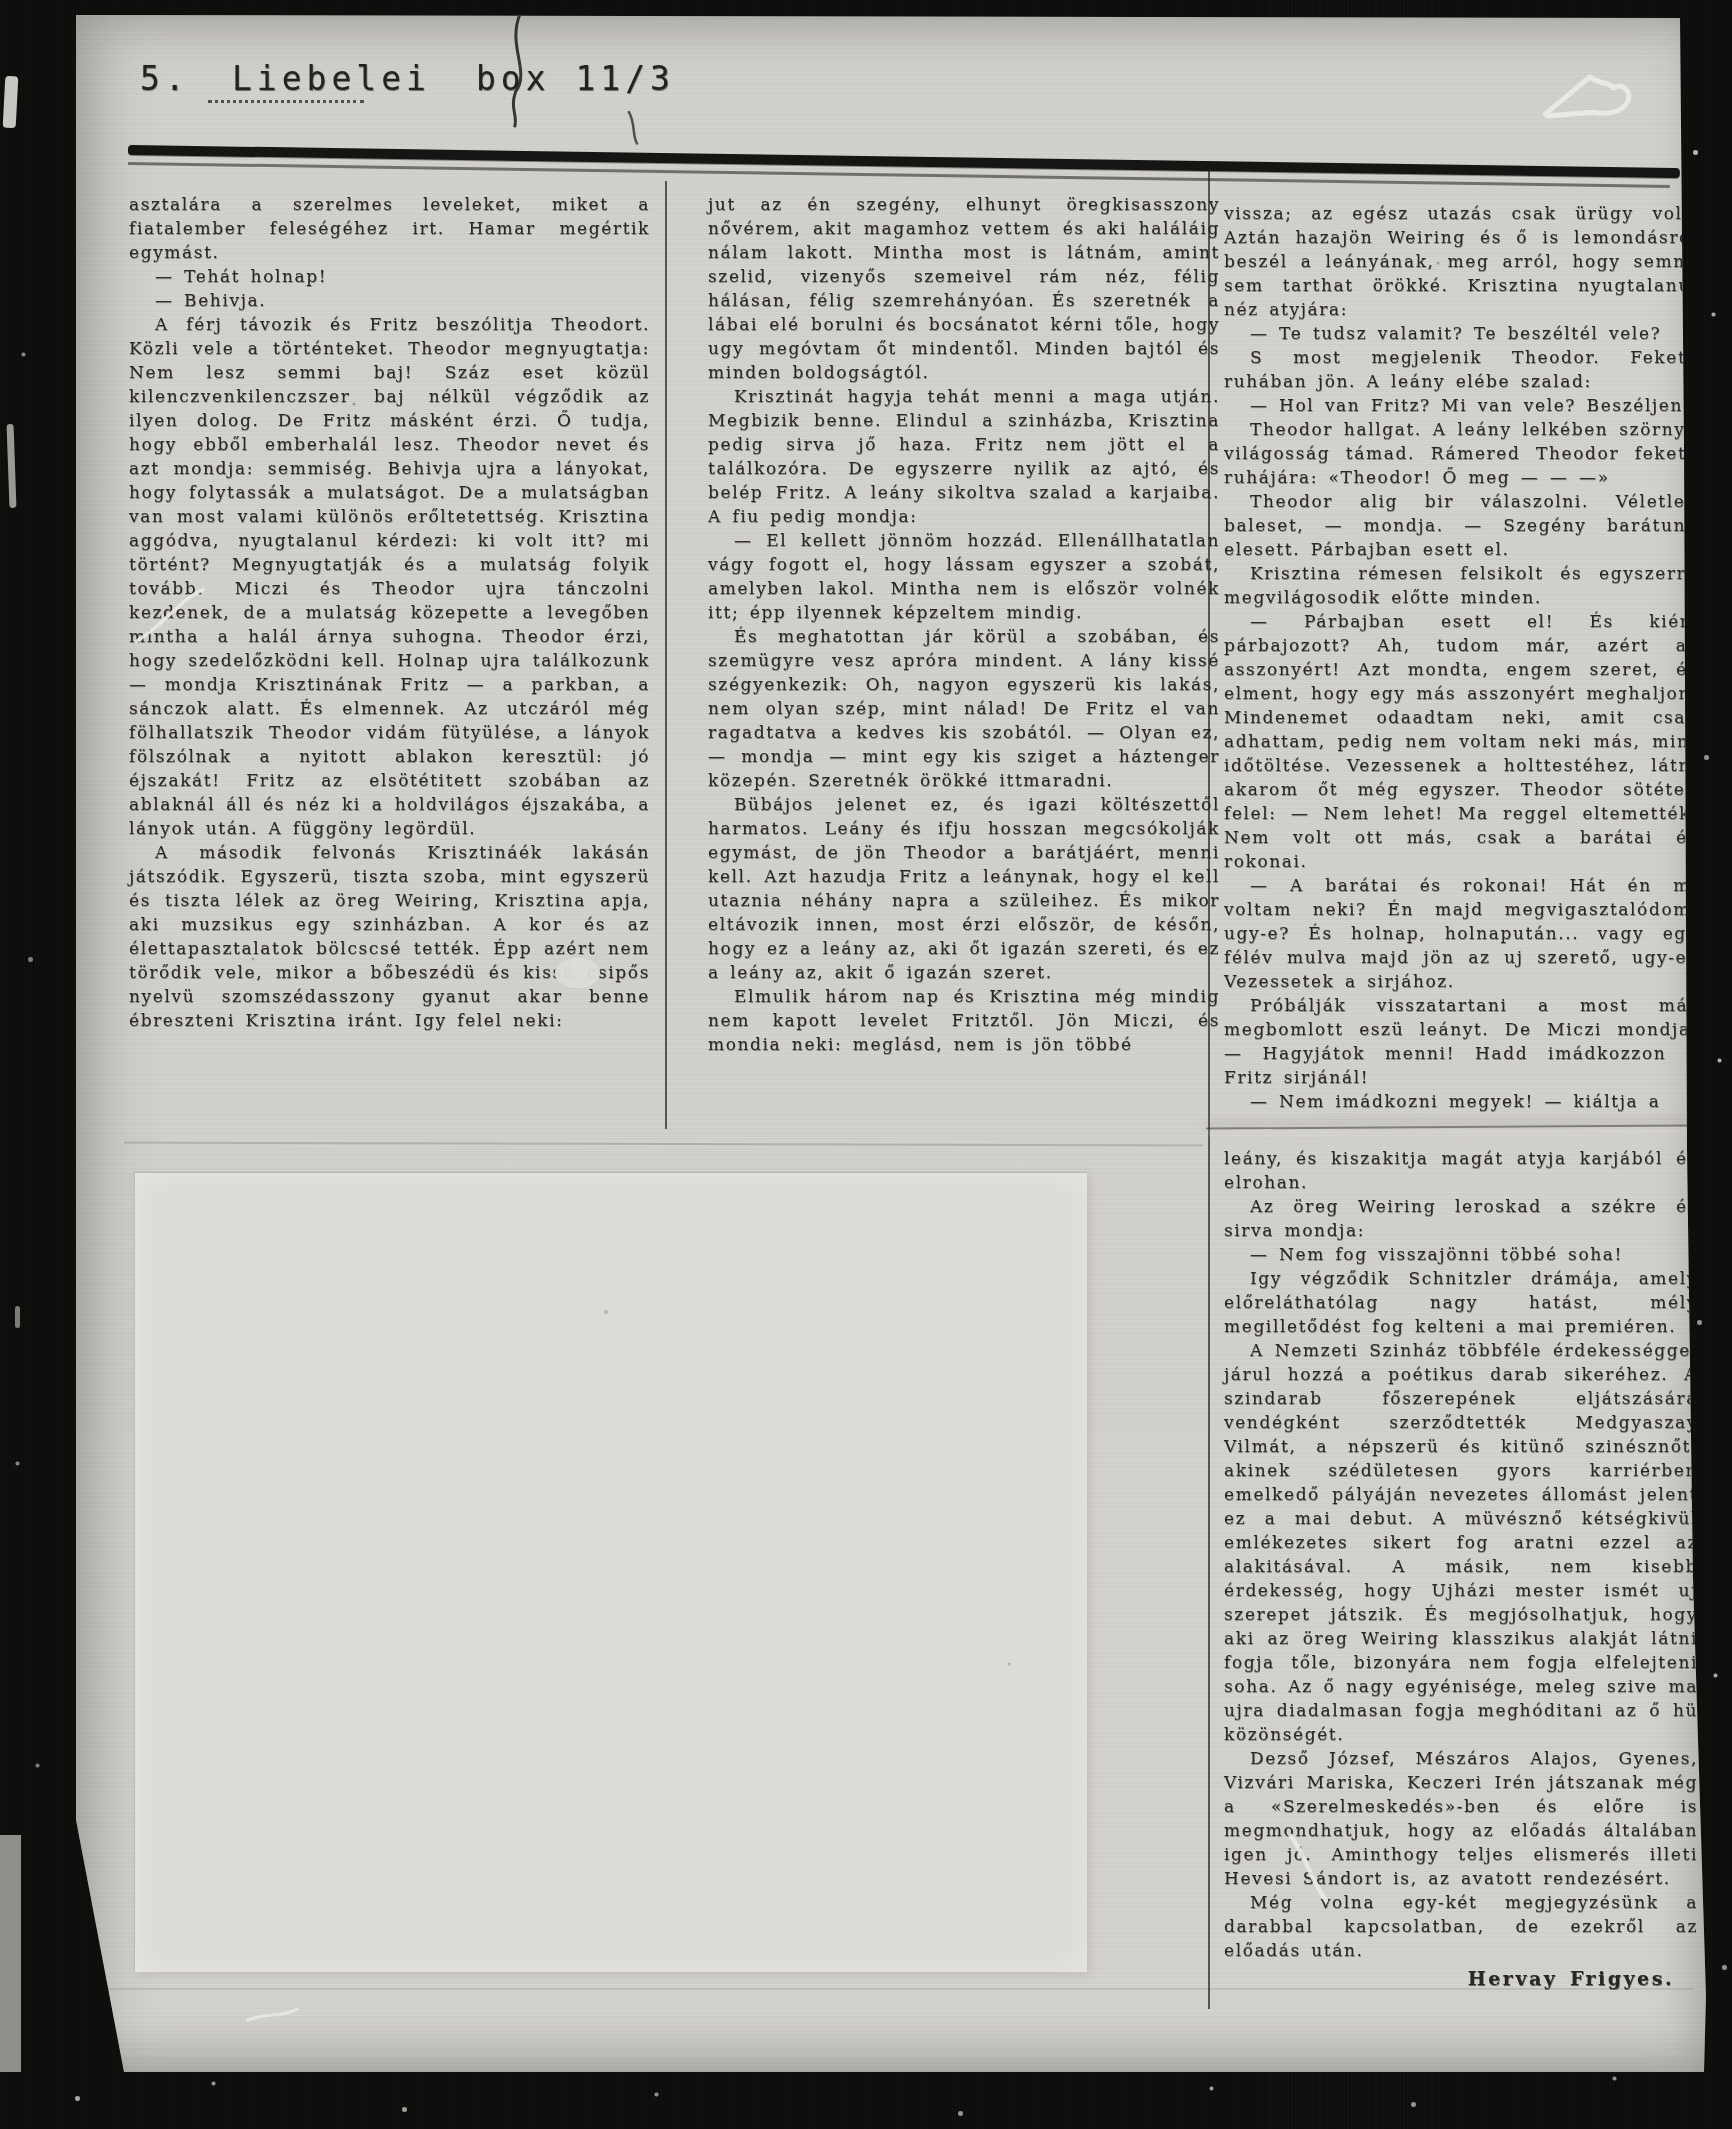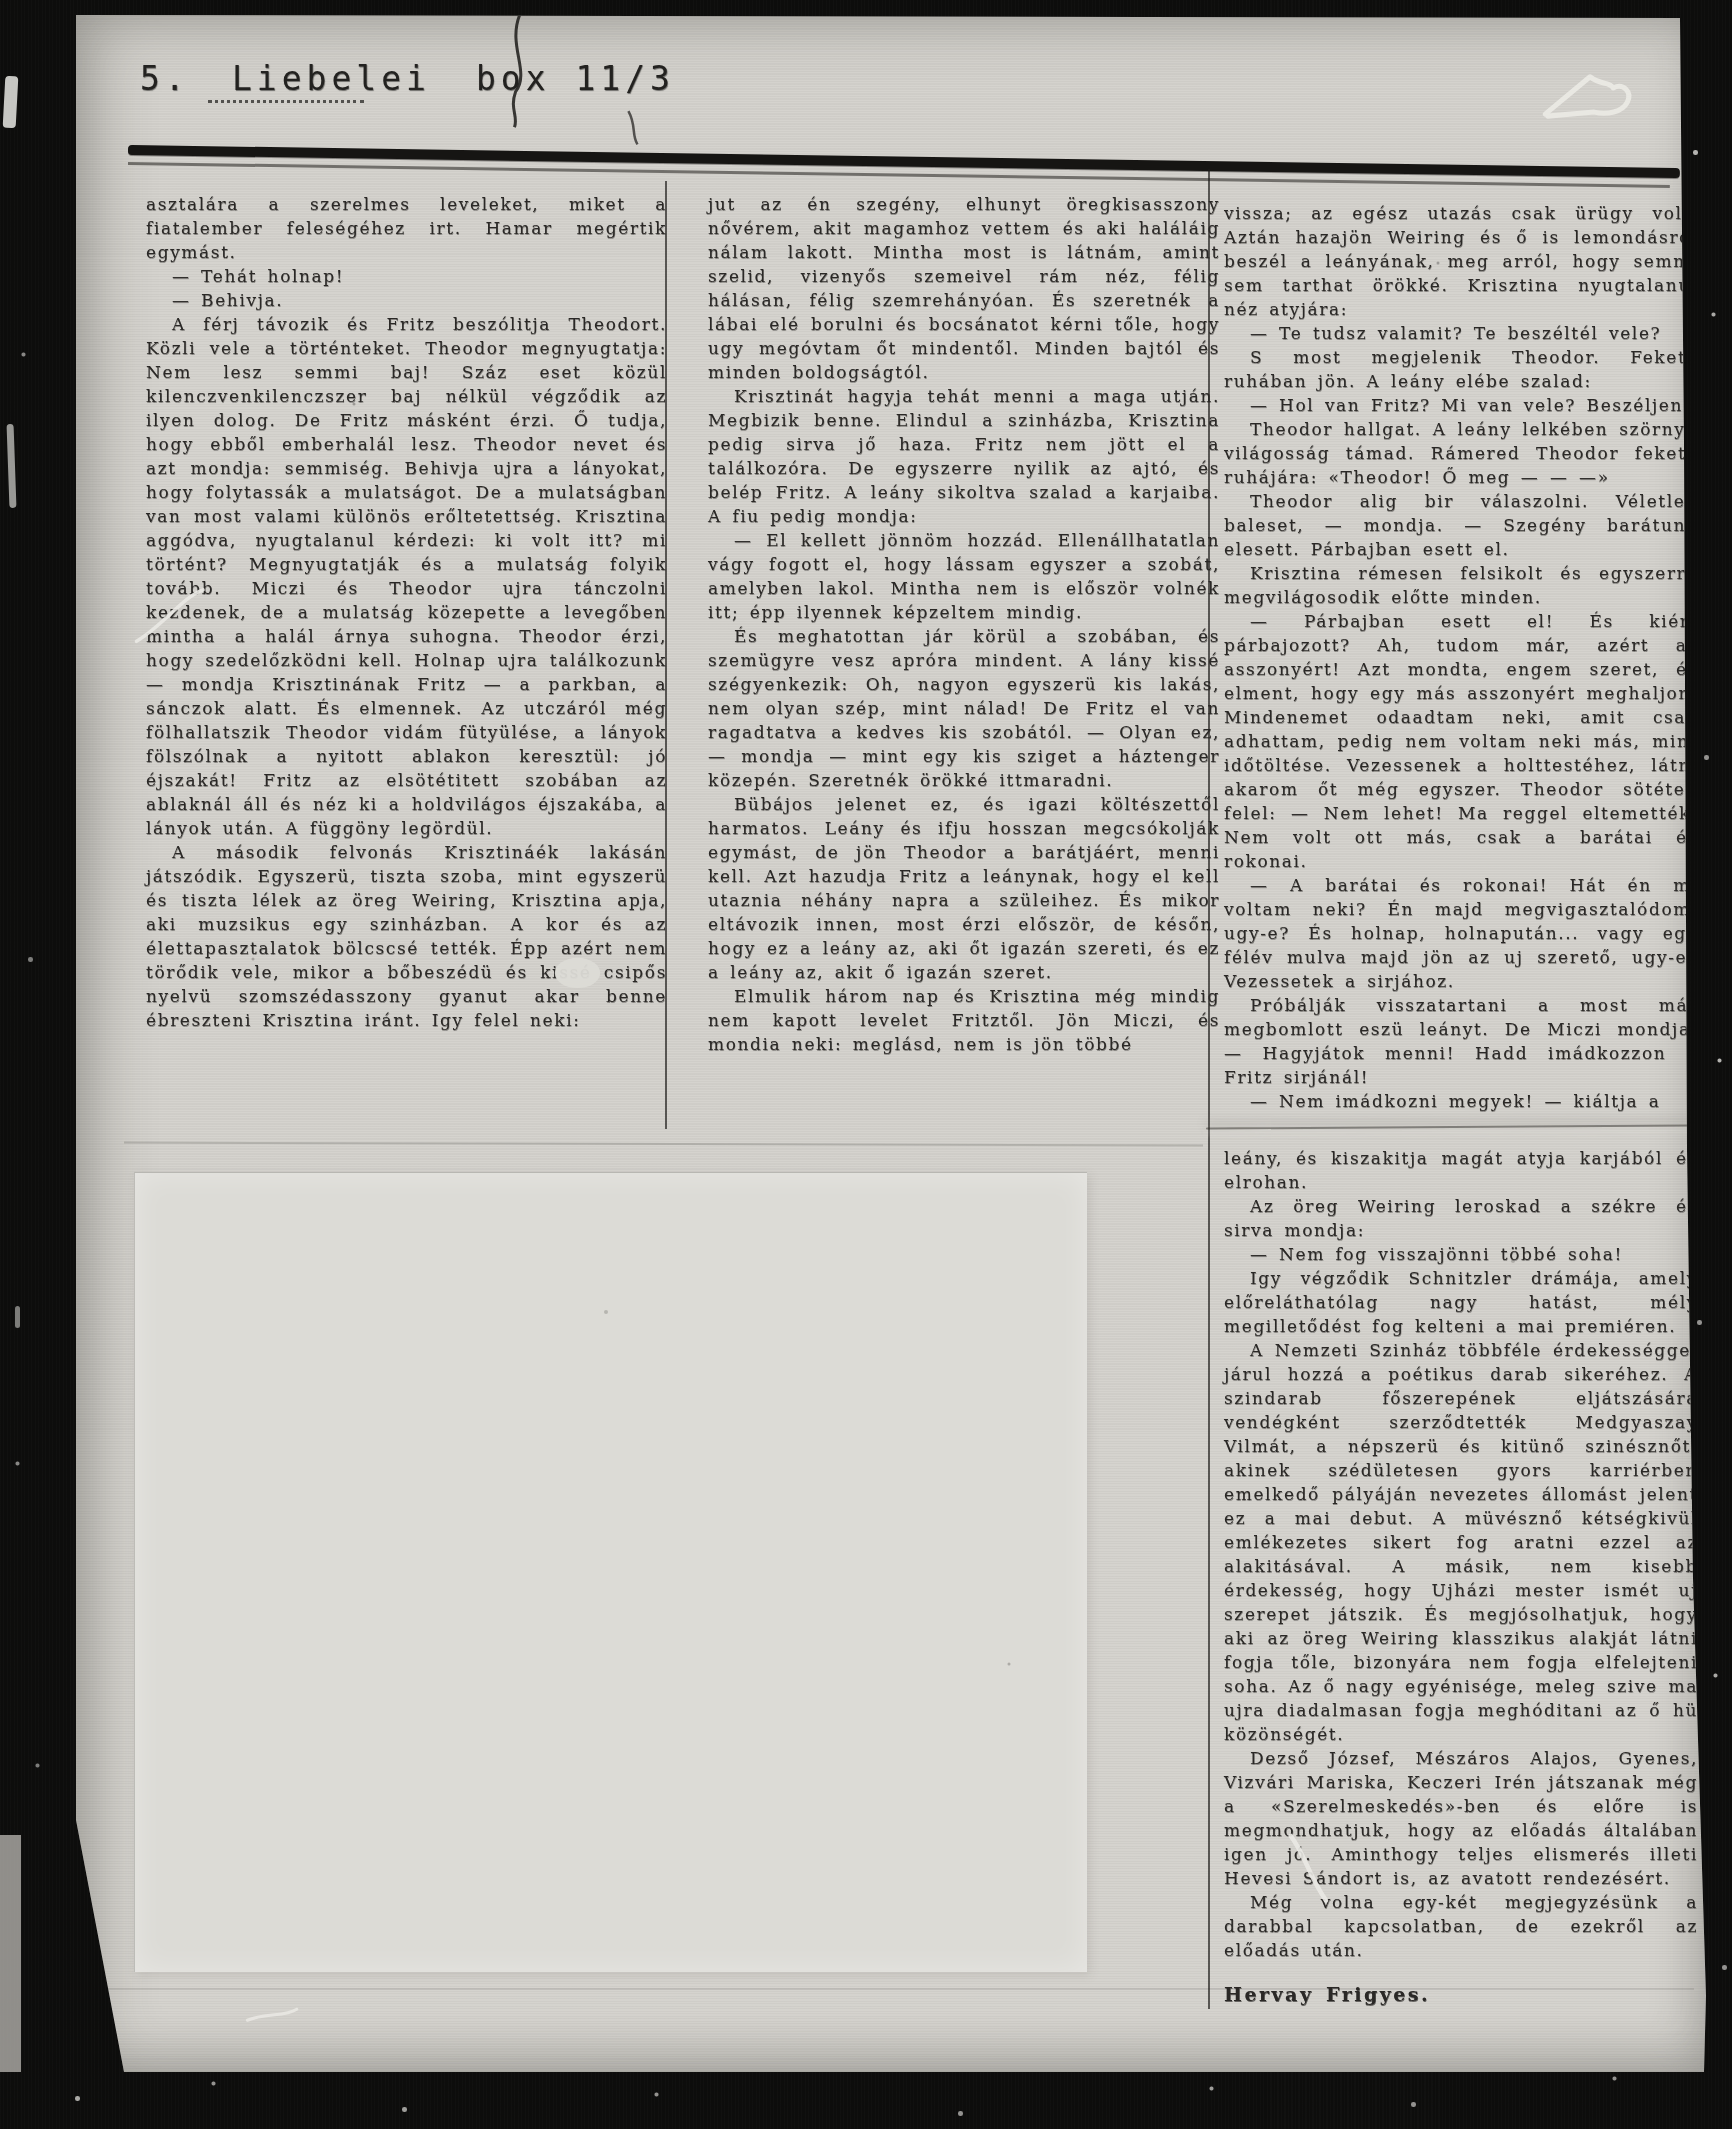--- a/index.html
+++ b/index.html
@@ -56,43 +56,43 @@
   }
 
   
   .col {
     position:absolute; top:177px;
     font-size:17px; line-height:24px; color:#2a2826;
     text-align:justify; letter-spacing:1.6px; word-spacing:3.5px;
     text-shadow: 0.4px 0.5px 0.6px rgba(42,40,37,0.45);
     hyphens:auto;
   }
-  #col1 { left:70px;  width:521px; }
+  #col1 { left:53px;  width:521px; }
   #col2 { left:604px; width:512px;margin-left:28px; }
   #col3 { left:1148px; top:186px; width:474px; }
 
   .para { text-indent:26px; }
   .para.noindent { text-indent:0; }
 
   .vsep { position:absolute; width:1.5px; background:rgba(28,27,25,0.68); }
   #sep1 { left:589px; top:166px; height:948px; }
   #sep2 { left:1132px; top:154px; height:1840px; width:2px; }
 
   
   #tear { position:relative; height:33px; }
   #tear::before {
     content:""; position:absolute; left:-18px; right:-7px; top:13px; height:2px;
     background:rgba(48,45,42,0.5); border-radius:1px;
     transform:rotate(-0.35deg);
     box-shadow: 0 -5px 8px rgba(125,122,117,0.55), 0 4px 6px rgba(232,230,225,0.65);
   }
 
   #signature {
-    margin-top:20px; padding-right:24px;
-    font-weight:bold; font-size:19px;
+    margin-top:4px; padding-right:24px;
+    text-align:right; font-weight:bold; font-size:19px;
     letter-spacing:2.5px; text-indent:0;
     text-shadow: 0.5px 0.5px 0.5px rgba(30,29,27,0.6);
   }
 
   
   #blank-sheet {
     position:absolute; left:58px; top:1157px; width:953px; height:800px;
     background:#dcdbd6;
     border-top:1.5px solid rgba(80,78,74,0.25);
     border-left:1.5px solid rgba(80,78,74,0.22);

